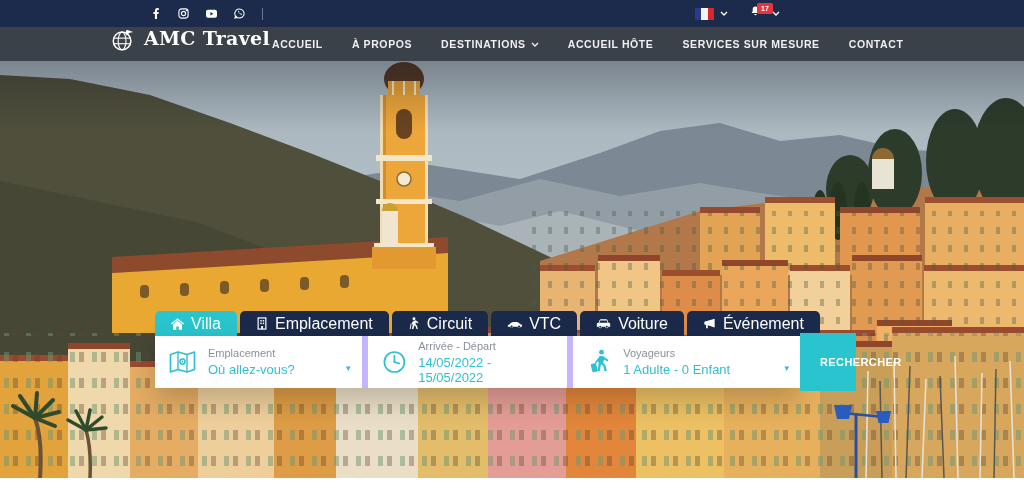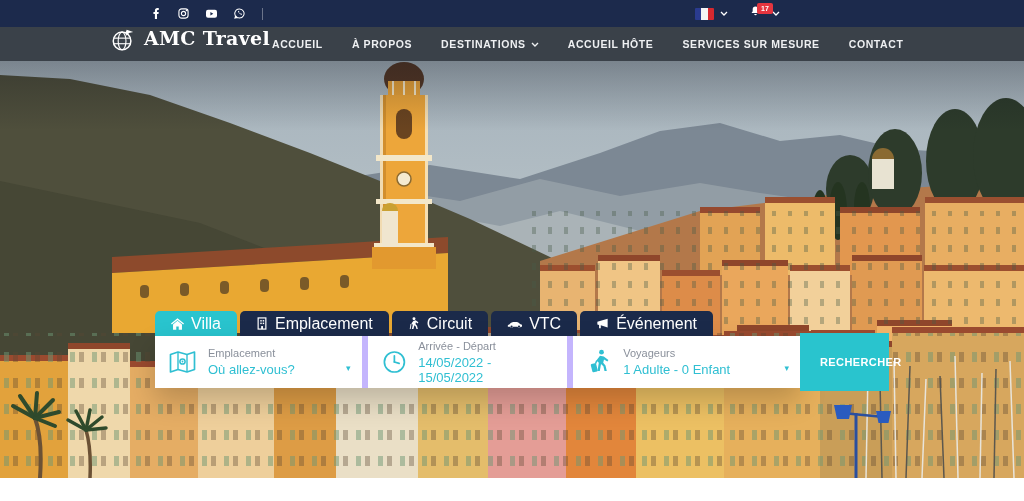--- a/index.html
+++ b/index.html
@@ -43,21 +43,21 @@
   .tab.active{background:#29c4ce;}
   .search-row{display:flex;align-items:stretch;height:52px;}
   .panel{display:flex;background:#fff;width:645px;box-shadow:0 12px 28px rgba(0,0,0,.20);}
   .field{display:flex;align-items:center;gap:12px;padding:0 14px;position:relative;box-sizing:border-box;}
   .field.f1{width:213px}.field.f2{width:212px}.field.f3{width:240px}
   .field+.field{border-left:6px solid #c4b5fd;}
   .f-text{display:flex;flex-direction:column;justify-content:center;}
   .f-label{font-size:11px;color:#8a909b;margin-bottom:3px;}
   .f-value{font-size:13px;color:#2fbfd2;}
   .caret{position:absolute;right:11px;bottom:15px;color:#2fbfd2;font-size:9px;line-height:1;cursor:pointer;}
-  .search-btn{width:89px;background:#29c4ce;color:#fff;font-size:11px;font-weight:bold;
+  .search-btn{width:56px;background:#29c4ce;color:#fff;font-size:11px;font-weight:bold;
               border:none;letter-spacing:.4px;cursor:pointer;margin:-3px 0;
               font-family:"Liberation Sans",sans-serif;padding-left:20px;}
 </style>
 </head>
 <body>
 
 <div class="page">
 
   <div class="topbar">
     <div class="socials">
@@ -383,20 +383,29 @@
       </div>
       <div class="tab">
         <svg width="15" height="11" viewBox="0 0 18 12">
             <path fill="#fff" d="M1 8c2.5-.6 3.5-3.8 6.5-3.8h4.2c1.8 0 2.8 1.7 4.5 2.6l1.8.7v2.3h-1.6a2 2 0 0 1-3.8 0H7.4a2 2 0 0 1-3.8 0H1z"></path>
             <circle cx="5.5" cy="9.8" r="1.3" fill="#1b2a4a"></circle>
             <circle cx="14.4" cy="9.8" r="1.3" fill="#1b2a4a"></circle>
           </svg>
         <span>VTC</span>
       </div>
       <div class="tab">
+        <svg width="15" height="11" viewBox="0 0 18 12">
+            <path fill="#fff" d="M3 5l1.4-3.2A1.5 1.5 0 0 1 5.8 1h6.4a1.5 1.5 0 0 1 1.4.8L15 5l2 .8V10h-2.2a1.8 1.8 0 0 1-3.6 0H6.8a1.8 1.8 0 0 1-3.6 0H1V5.8z"></path>
+            <circle cx="5" cy="10" r="1.2" fill="#1b2a4a"></circle>
+            <circle cx="13" cy="10" r="1.2" fill="#1b2a4a"></circle>
+            <path d="M5 2.5h8L14 5H4z" fill="#1b2a4a"></path>
+          </svg>
+        <span>Voiture</span>
+      </div>
+      <div class="tab">
         <svg width="13" height="12" viewBox="0 0 15 14">
             <path fill="#fff" d="M13.5 1v10L5.5 8.6V12h-2V8.1L1.5 7.7V4.3z"></path>
           </svg>
         <span>Événement</span>
       </div>
     </div>
 
     <div class="search-row">
       <div class="panel">
 

